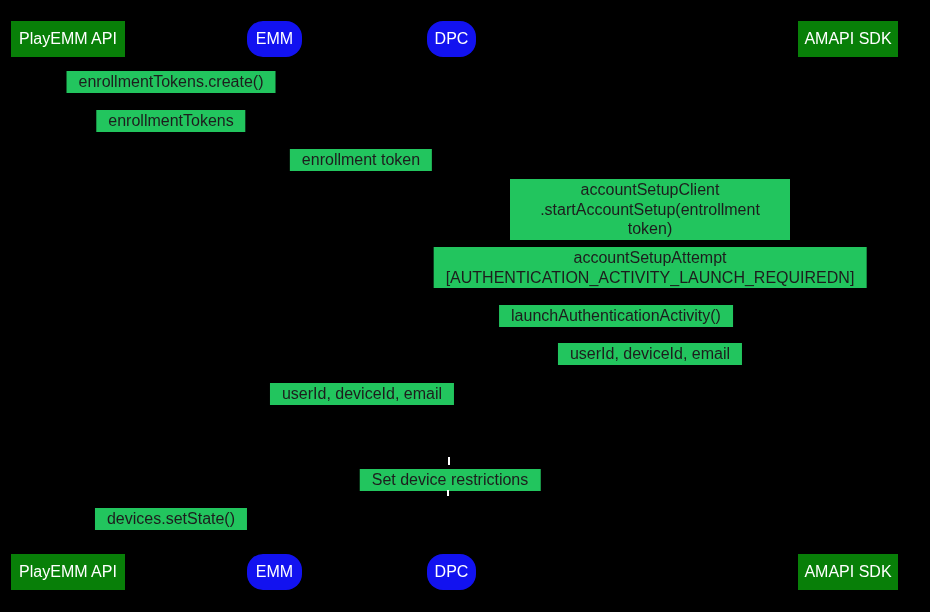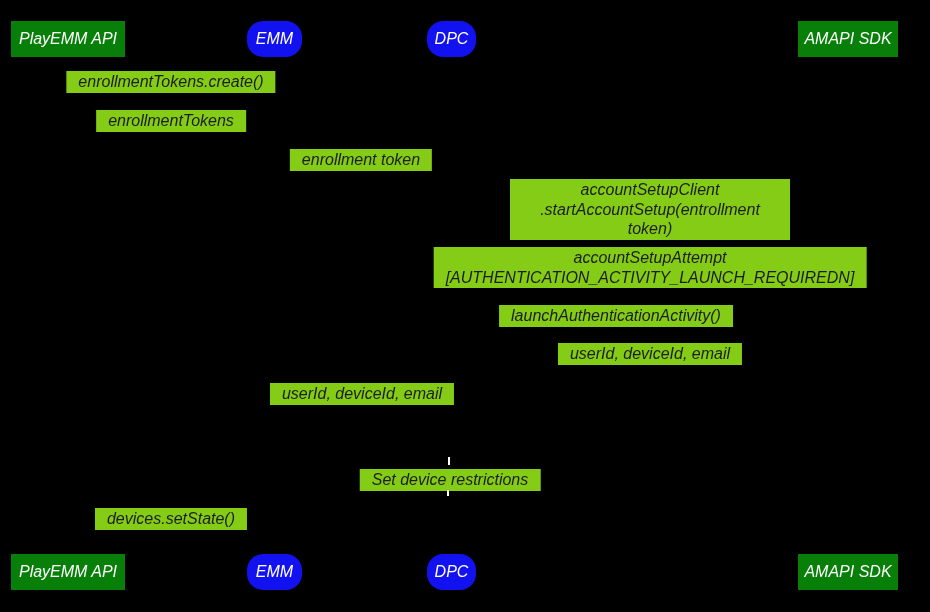--- a/index.html
+++ b/index.html
@@ -7,38 +7,37 @@
     padding: 0;
     background: #000000;
   }
   .stage {
     position: relative;
     width: 930px;
     height: 612px;
     background: #000000;
     overflow: hidden;
     font-family: "Liberation Sans", sans-serif;
-    font-style: italic;
   }
   .actor {
     position: absolute;
     height: 36px;
     color: #ffffff;
     font-size: 16px;
     display: flex;
     align-items: center;
     justify-content: center;
     box-sizing: border-box;
   }
   .actor-green { background: #087f08; }
   .actor-blue  { background: #1212f0; border-radius: 16px; }
   .msg {
     position: absolute;
     transform: translateX(-50%);
-    background: #84cc16;
+    background: #22c55e;
     color: #1d1d1d;
     font-size: 16px;
     line-height: 19.5px;
     padding: 1px 12px;
     white-space: pre-line;
     text-align: center;
   }
   .tick {
     position: absolute;
     width: 2px;

